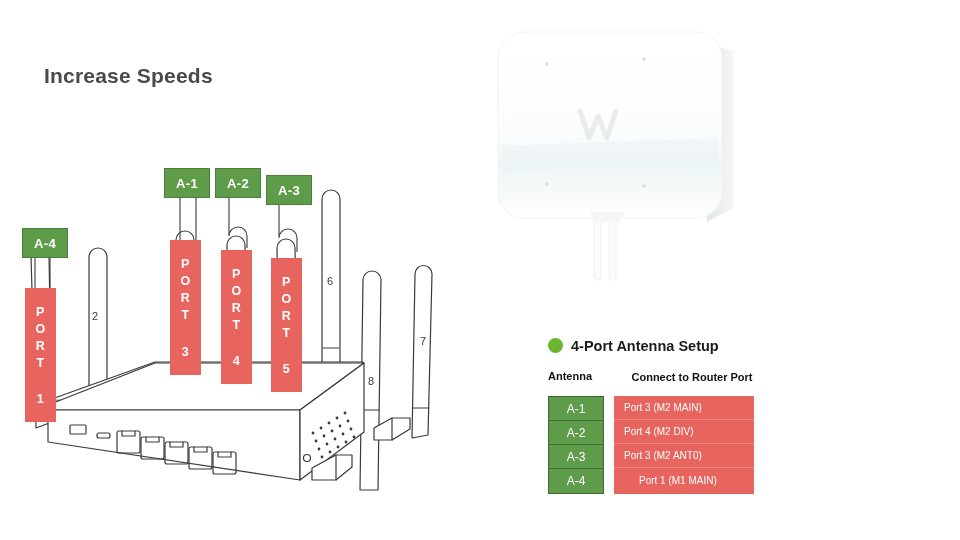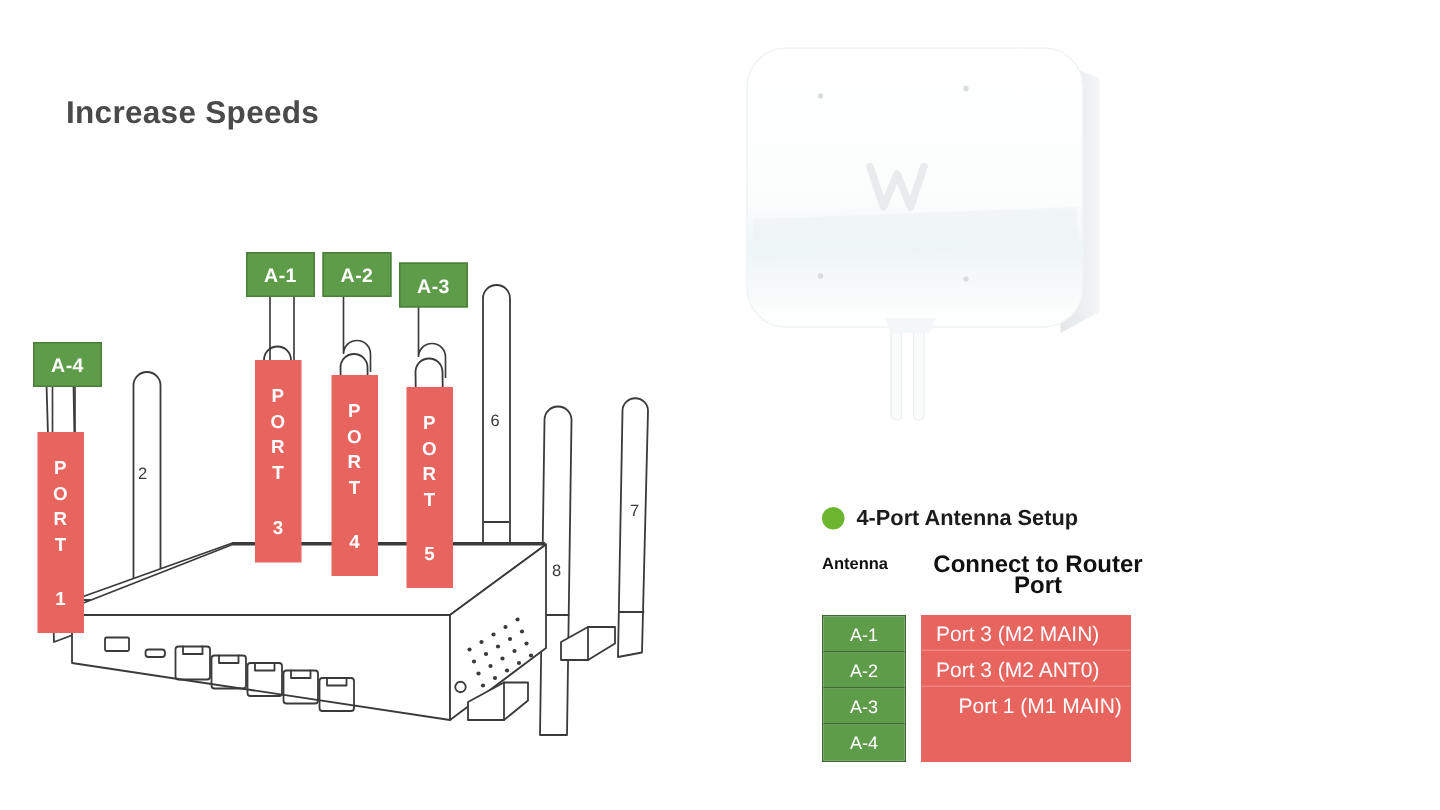--- a/index.html
+++ b/index.html
@@ -43,33 +43,33 @@
   .photo{position:absolute;left:492px;top:26px;width:276px;height:270px;}
 
   
   .panel{position:absolute;left:548px;top:338px;width:220px;}
   .panel-head{display:flex;align-items:flex-start;gap:8px;margin-bottom:16px;}
   .bullet{width:15px;height:15px;border-radius:50%;background:#6cb52f;flex:0 0 auto;}
   .panel-title{font-size:14.5px;font-weight:bold;color:#1b1b1b;white-space:nowrap;}
 
   .col-heads{display:flex;margin-bottom:12px;}
   .col-head-a{width:62px;text-align:left;font-size:11px;font-weight:bold;color:#111;}
-  .col-head-b{width:140px;margin-left:12px;text-align:center;font-size:16px;font-weight:bold;color:#111;line-height:14px;}
+  .col-head-b{width:140px;margin-left:12px;text-align:center;font-size:11px;font-weight:bold;color:#111;line-height:14px;}
 
   .table{display:flex;}
   .col-antenna{width:56px;border:1px solid #3f6b32;box-sizing:border-box;}
   .cell-a{
     height:24px;background:#5f9c4a;color:#fff;font-size:12px;
     display:flex;align-items:center;justify-content:center;
     border-bottom:1px solid #3f6b32;box-sizing:border-box;
   }
   .cell-a:last-child{border-bottom:none;}
   .col-port{width:140px;margin-left:10px;background:#e8645e;}
   .cell-p{
-    height:24px;color:#ffffff;font-size:14px;
+    height:24px;color:#ffffff;font-size:10px;
     display:flex;align-items:center;padding-left:10px;
     border-bottom:1px solid #ef8480;box-sizing:border-box;
   }
   .cell-p:last-child{border-bottom:none;padding-left:25px;}
 </style>
 </head>
 <body>
 
 <div id="stage">
 
@@ -256,19 +256,20 @@
 
     <div class="table">
       <div class="col-antenna">
         <div class="cell-a">A-1</div>
         <div class="cell-a">A-2</div>
         <div class="cell-a">A-3</div>
         <div class="cell-a">A-4</div>
       </div>
       <div class="col-port">
         <div class="cell-p">Port 3 (M2 MAIN)</div>
+        <div class="cell-p">Port 4 (M2 DIV)</div>
         <div class="cell-p">Port 3 (M2 ANT0)</div>
         <div class="cell-p">Port 1 (M1 MAIN)</div>
       </div>
     </div>
   </div>
 
 </div>
 
 </body></html>

